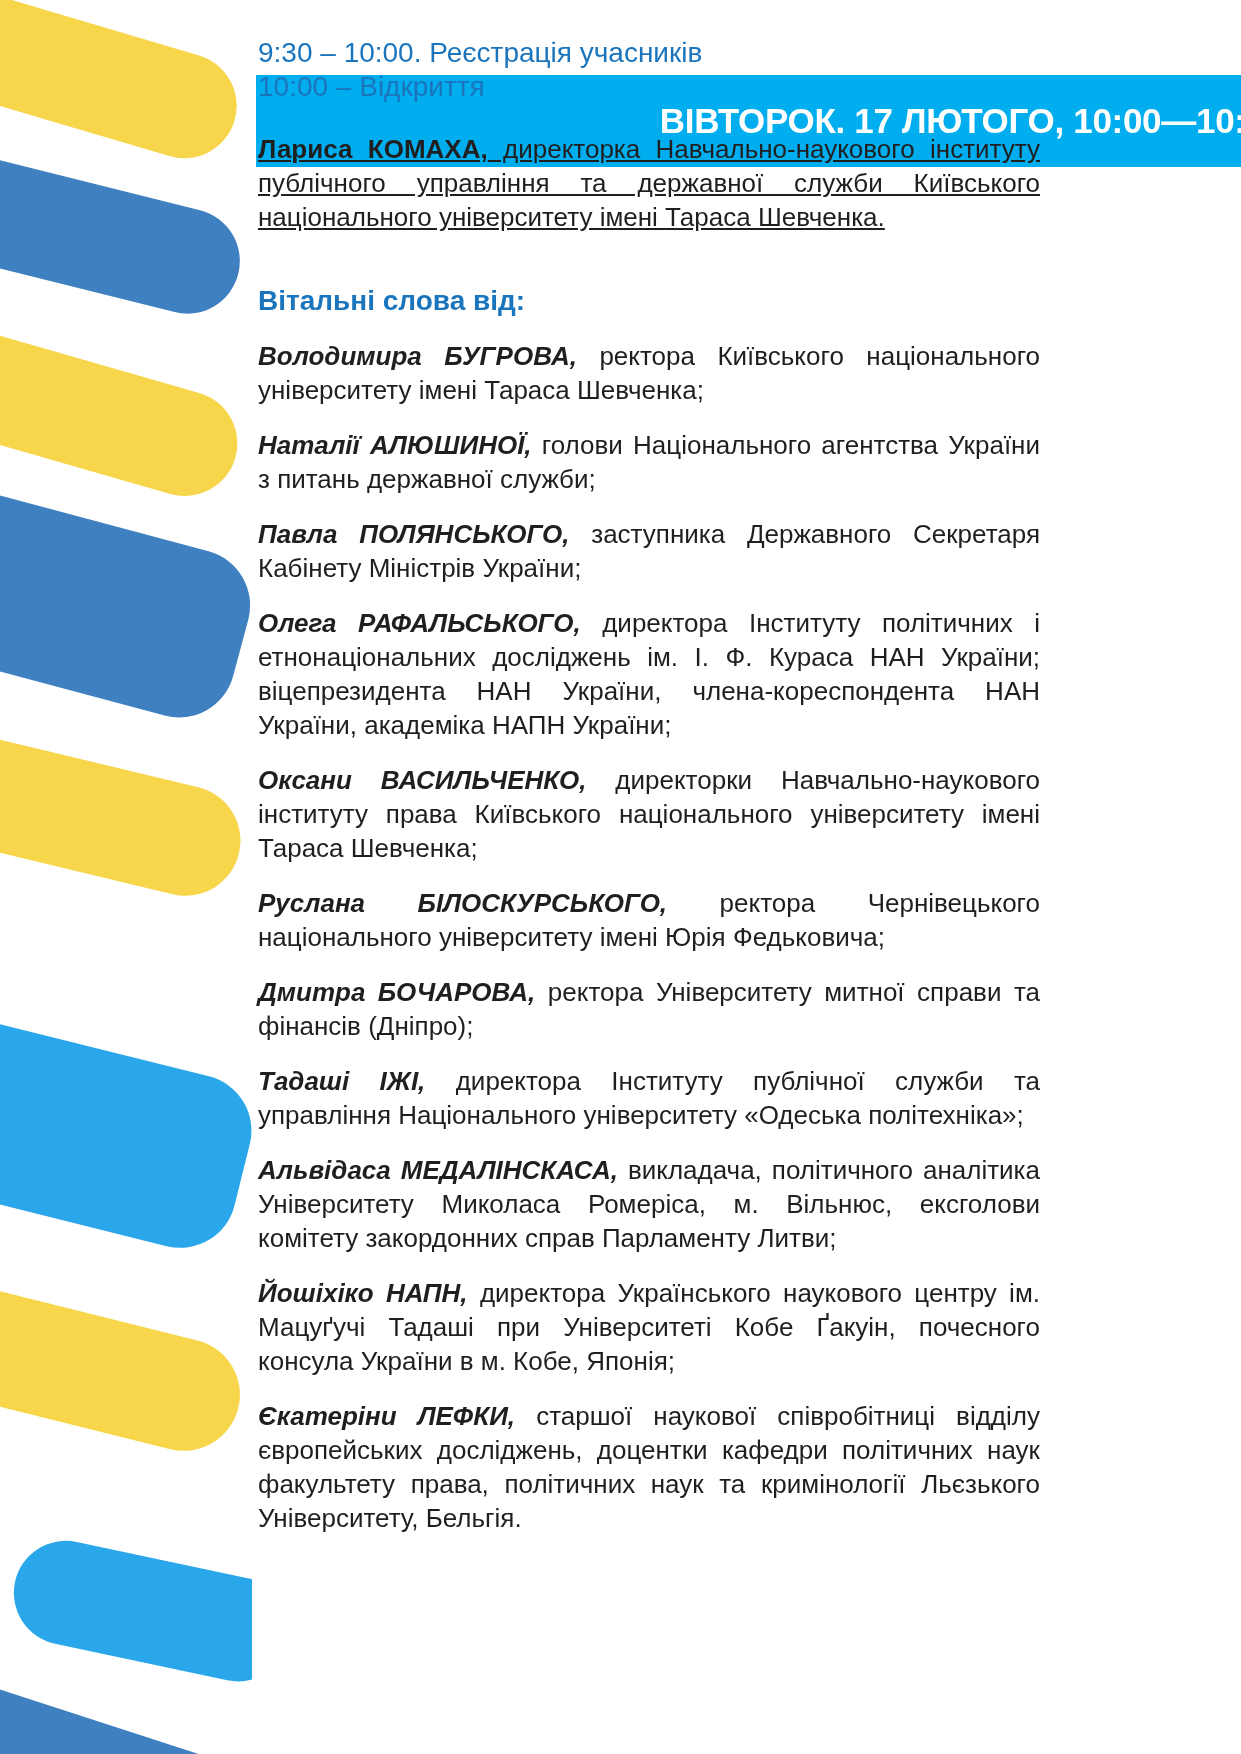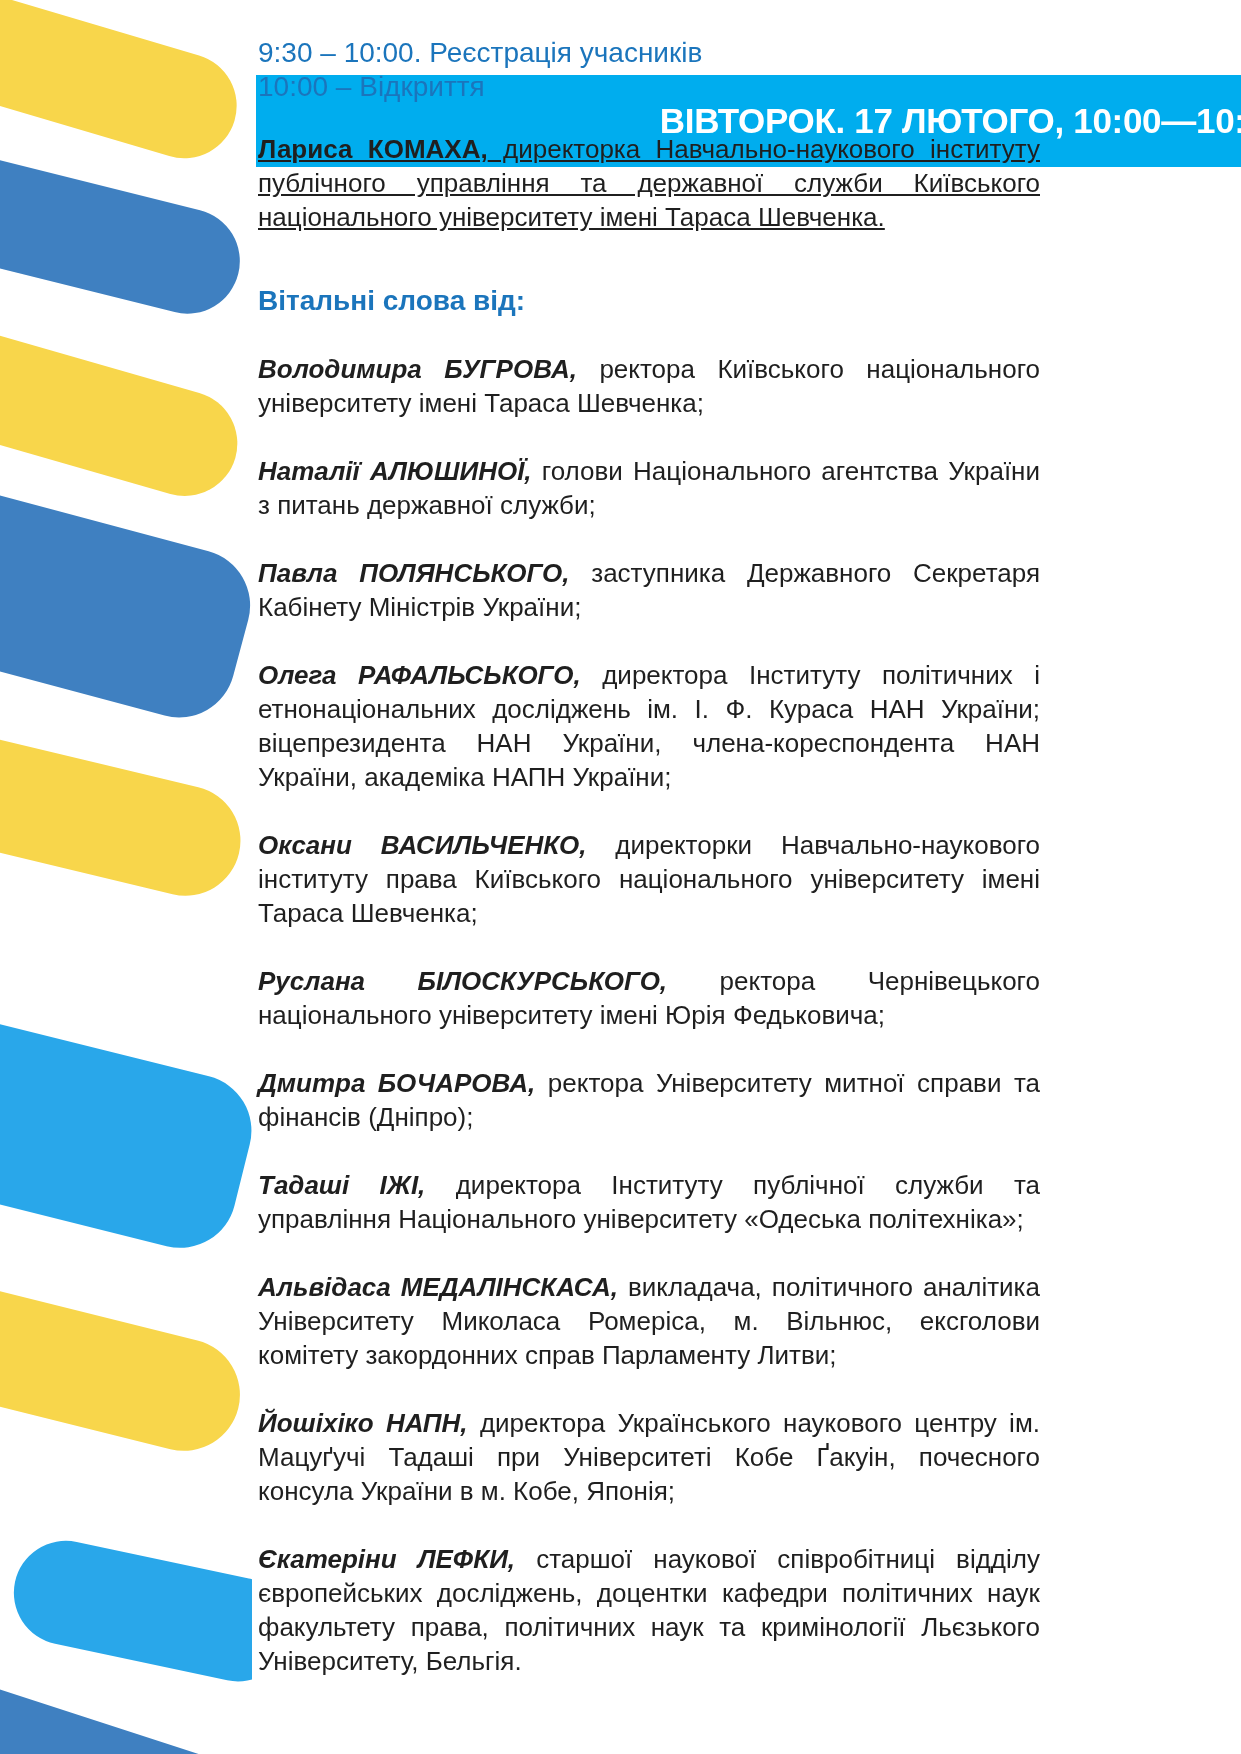--- a/index.html
+++ b/index.html
@@ -48,21 +48,21 @@
     position:absolute;left:258px;top:0;width:782px;
     font-size:26px;line-height:34px;
   }
   .times{color:var(--heading);font-weight:normal;font-size:28px;line-height:34px;margin-top:36px;}
   .moderator{margin:28px 0 0 0;text-align:justify;text-decoration:underline;}
   .moderator b{font-weight:bold;}
   .greet-heading{
     margin:50px 0 0 0;color:var(--heading);font-weight:bold;
     font-size:28px;line-height:34px;
   }
-  .speaker{margin:34px 0 0 0;text-align:justify;}
+  .speaker{margin:21px 0 0 0;text-align:justify;}
   .speaker .sp-name{font-weight:bold;font-style:italic;}
 </style>
 </head>
 <body>
 
 <div class="page" style="--bar: #00ADEE; --heading: #1B75BC; --yellow: #F8D64B; --blue-dark: #3F80C1; --blue-light: #29A7EA; color: rgb(31, 31, 31);">
 
   <div class="decor">
     <div class="stripe st-y  s1"></div>
     <div class="stripe st-db s2"></div>

